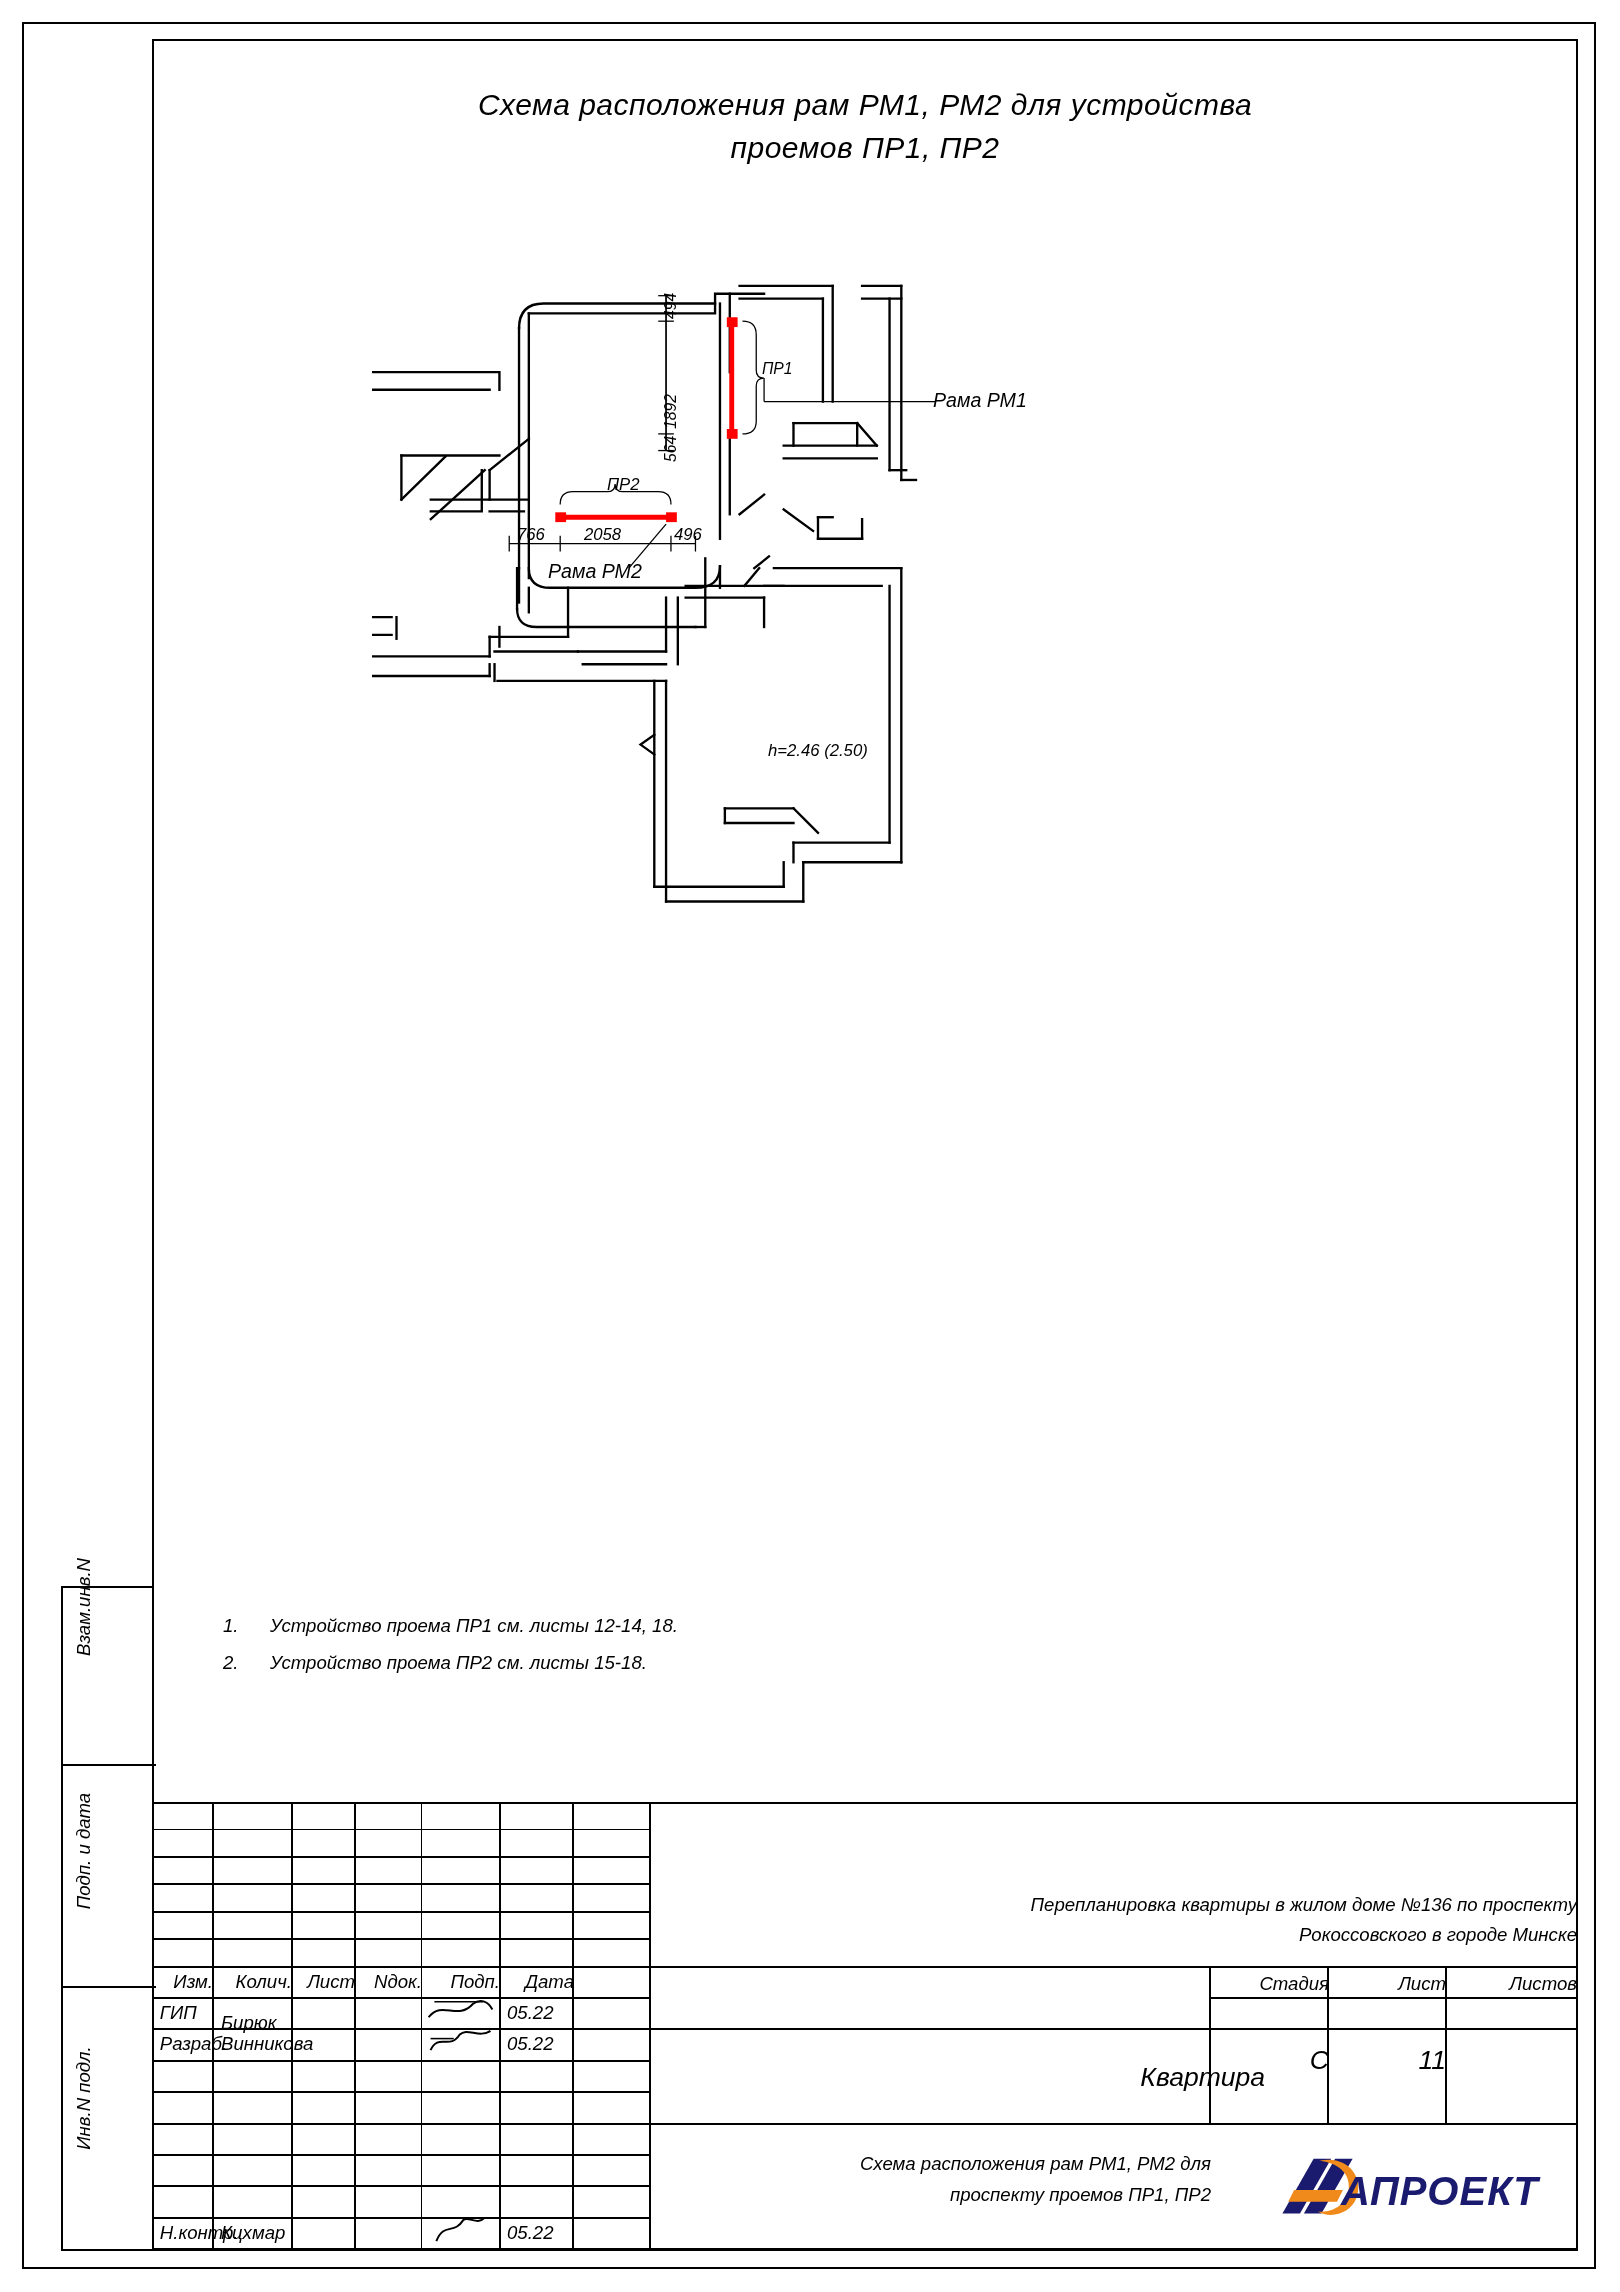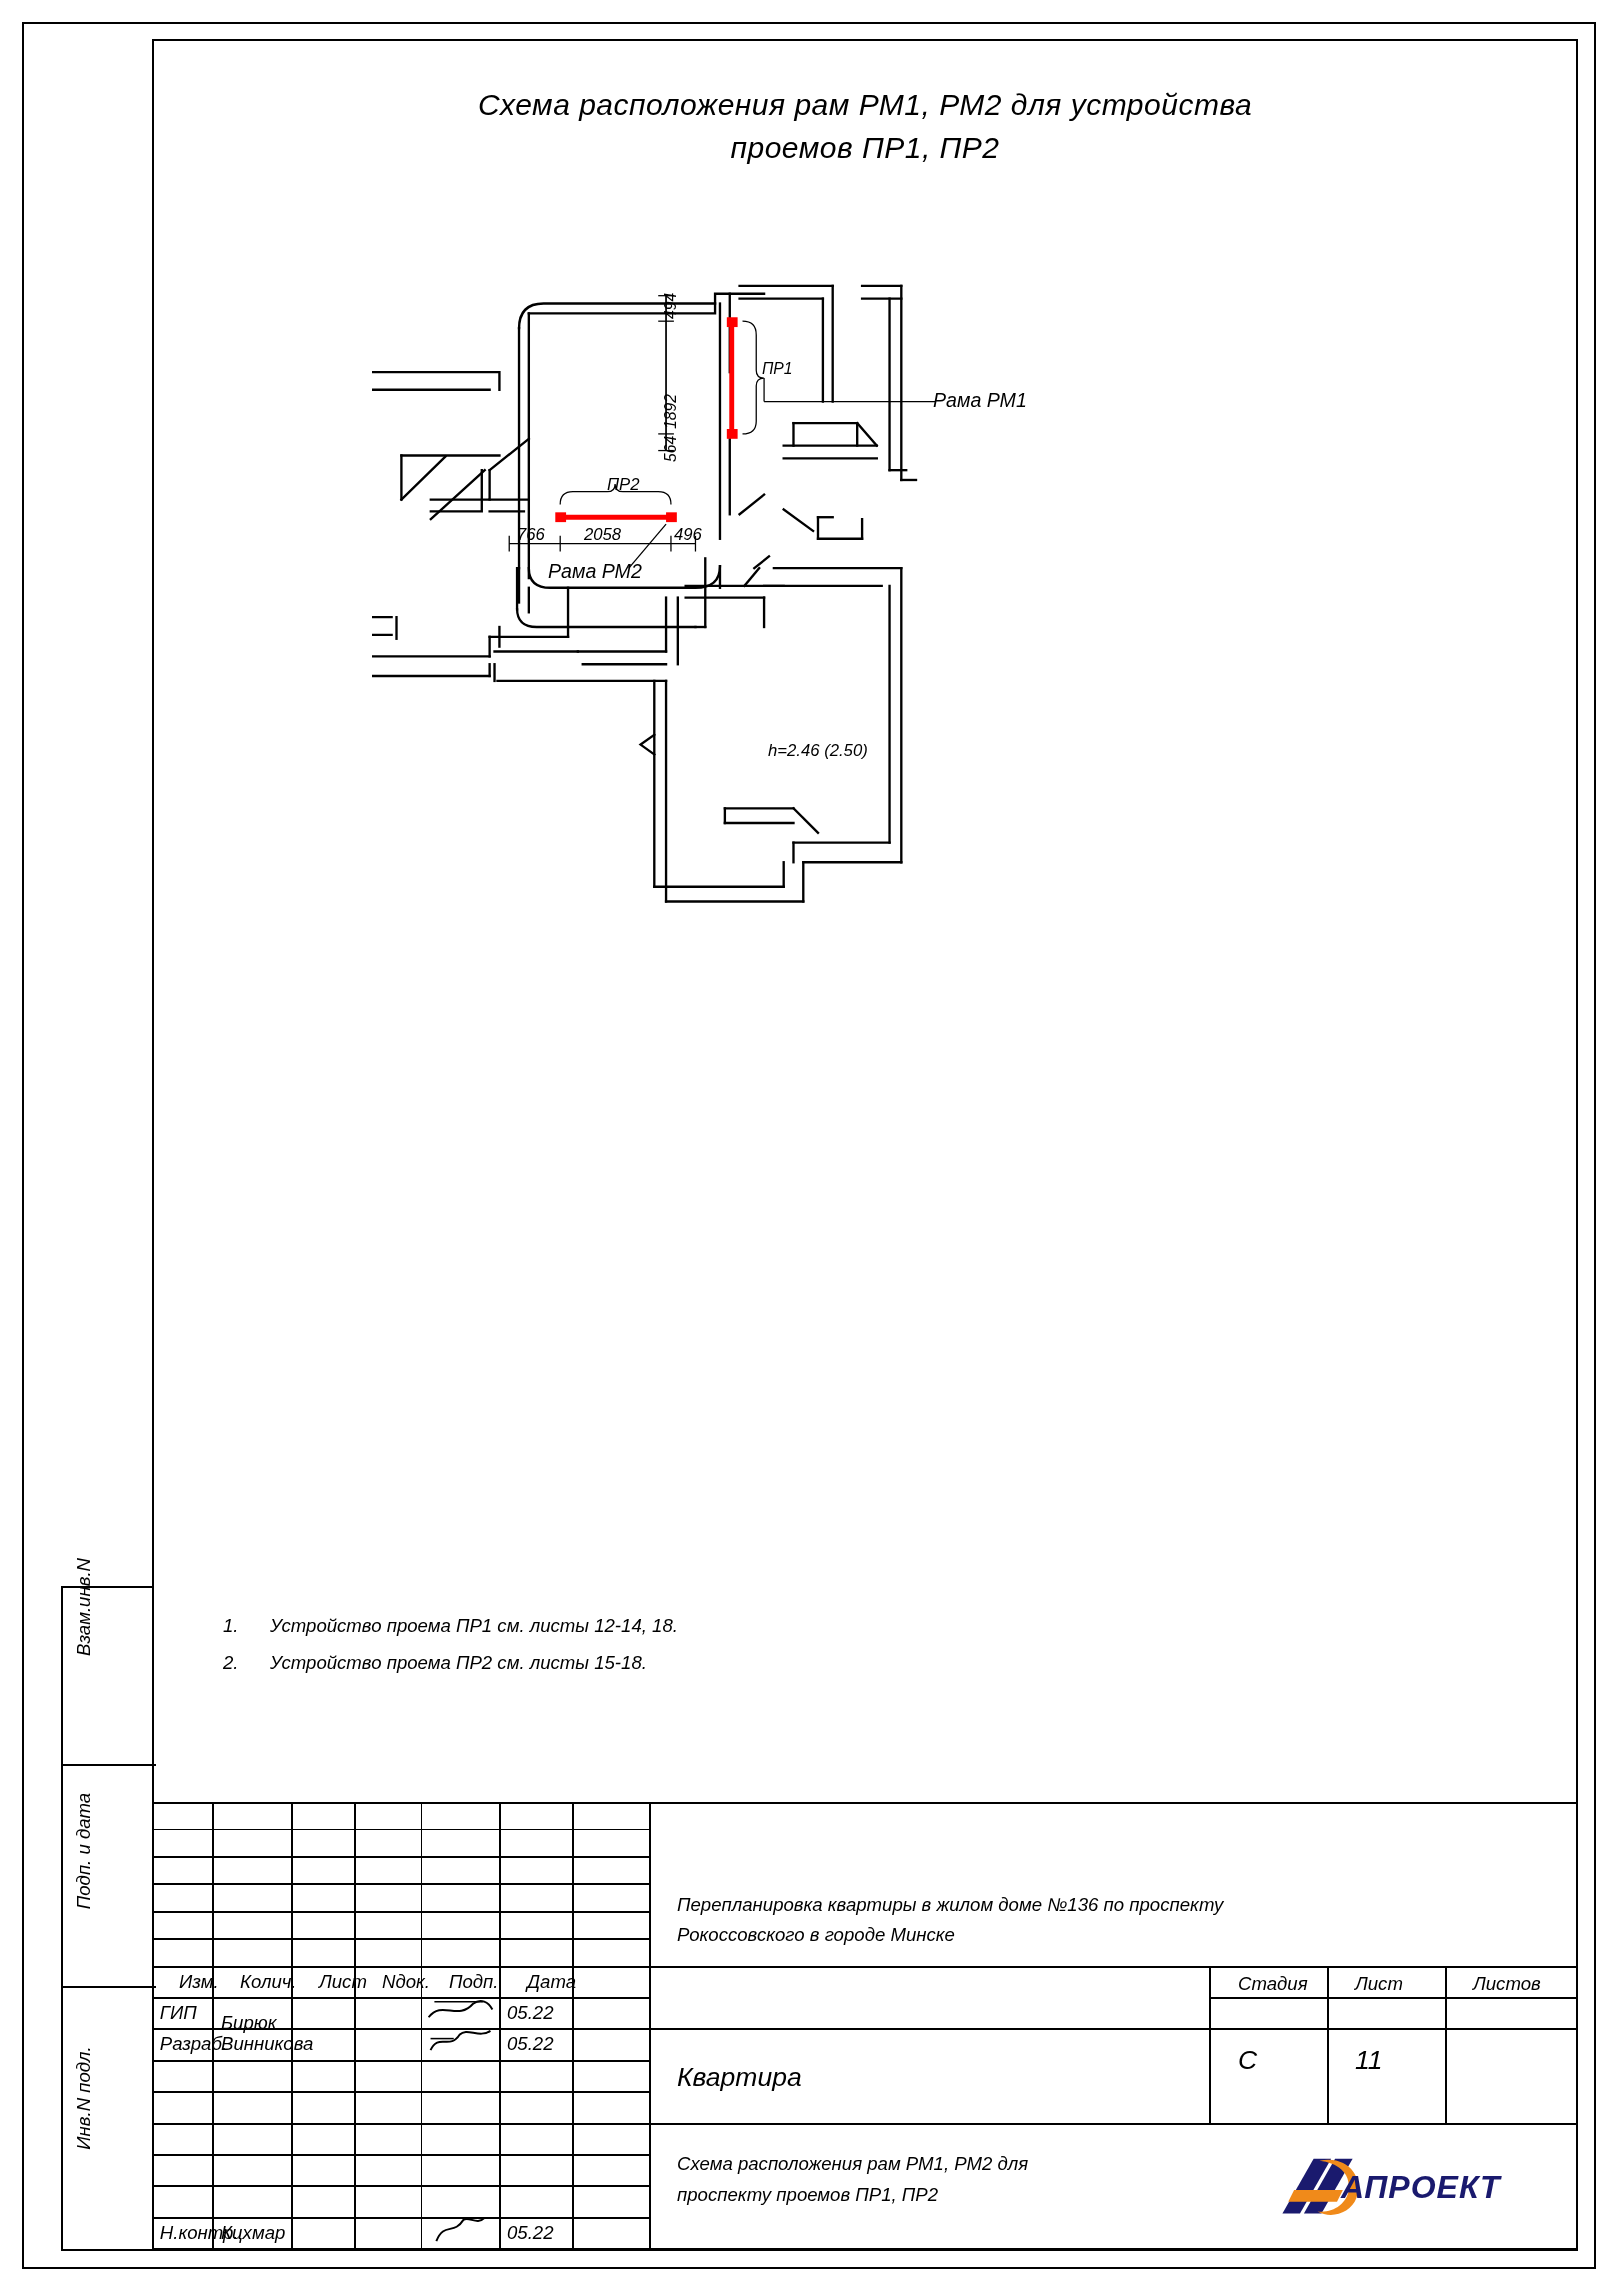--- a/index.html
+++ b/index.html
@@ -23,26 +23,26 @@
   .lbl-v{position:absolute;font-style:italic;font-size:15.7px;white-space:nowrap;transform-origin:0 0;transform:rotate(-90deg);}
 
   
   .notes{position:absolute;left:223px;top:1607px;font-style:italic;font-size:18.6px;line-height:37px;}
   .notes .num{display:inline-block;width:47px;}
 
   
   .tb{position:absolute;left:152px;top:1802px;width:1426px;height:449px;}
   .tb line, .tb rect{shape-rendering:crispEdges;}
   .tb-txt{position:absolute;font-style:italic;font-size:18.6px;white-space:nowrap;}
-  .tb-c{position:absolute;font-style:italic;font-size:18.6px;text-align:left;margin-left:27px;}
+  .tb-c{position:absolute;font-style:italic;font-size:18.6px;text-align:right;}
   .big{font-size:26.5px;}
 
   .logo{position:absolute;left:1274px;top:2151px;width:245px;height:78px;}
   .logo-txt{position:absolute;left:1341px;top:2169px;font-family:"Liberation Sans",sans-serif;font-weight:bold;
-     font-style:italic;font-size:32px;letter-spacing:1px;color:#1a1a6e;}
+     font-style:italic;font-size:40px;letter-spacing:1px;color:#1a1a6e;}
 </style>
 </head>
 <body>
 
 <div class="sheet">
 
   <div class="outer-border"></div>
   <div class="inner-border"></div>
 
   <div class="title">

